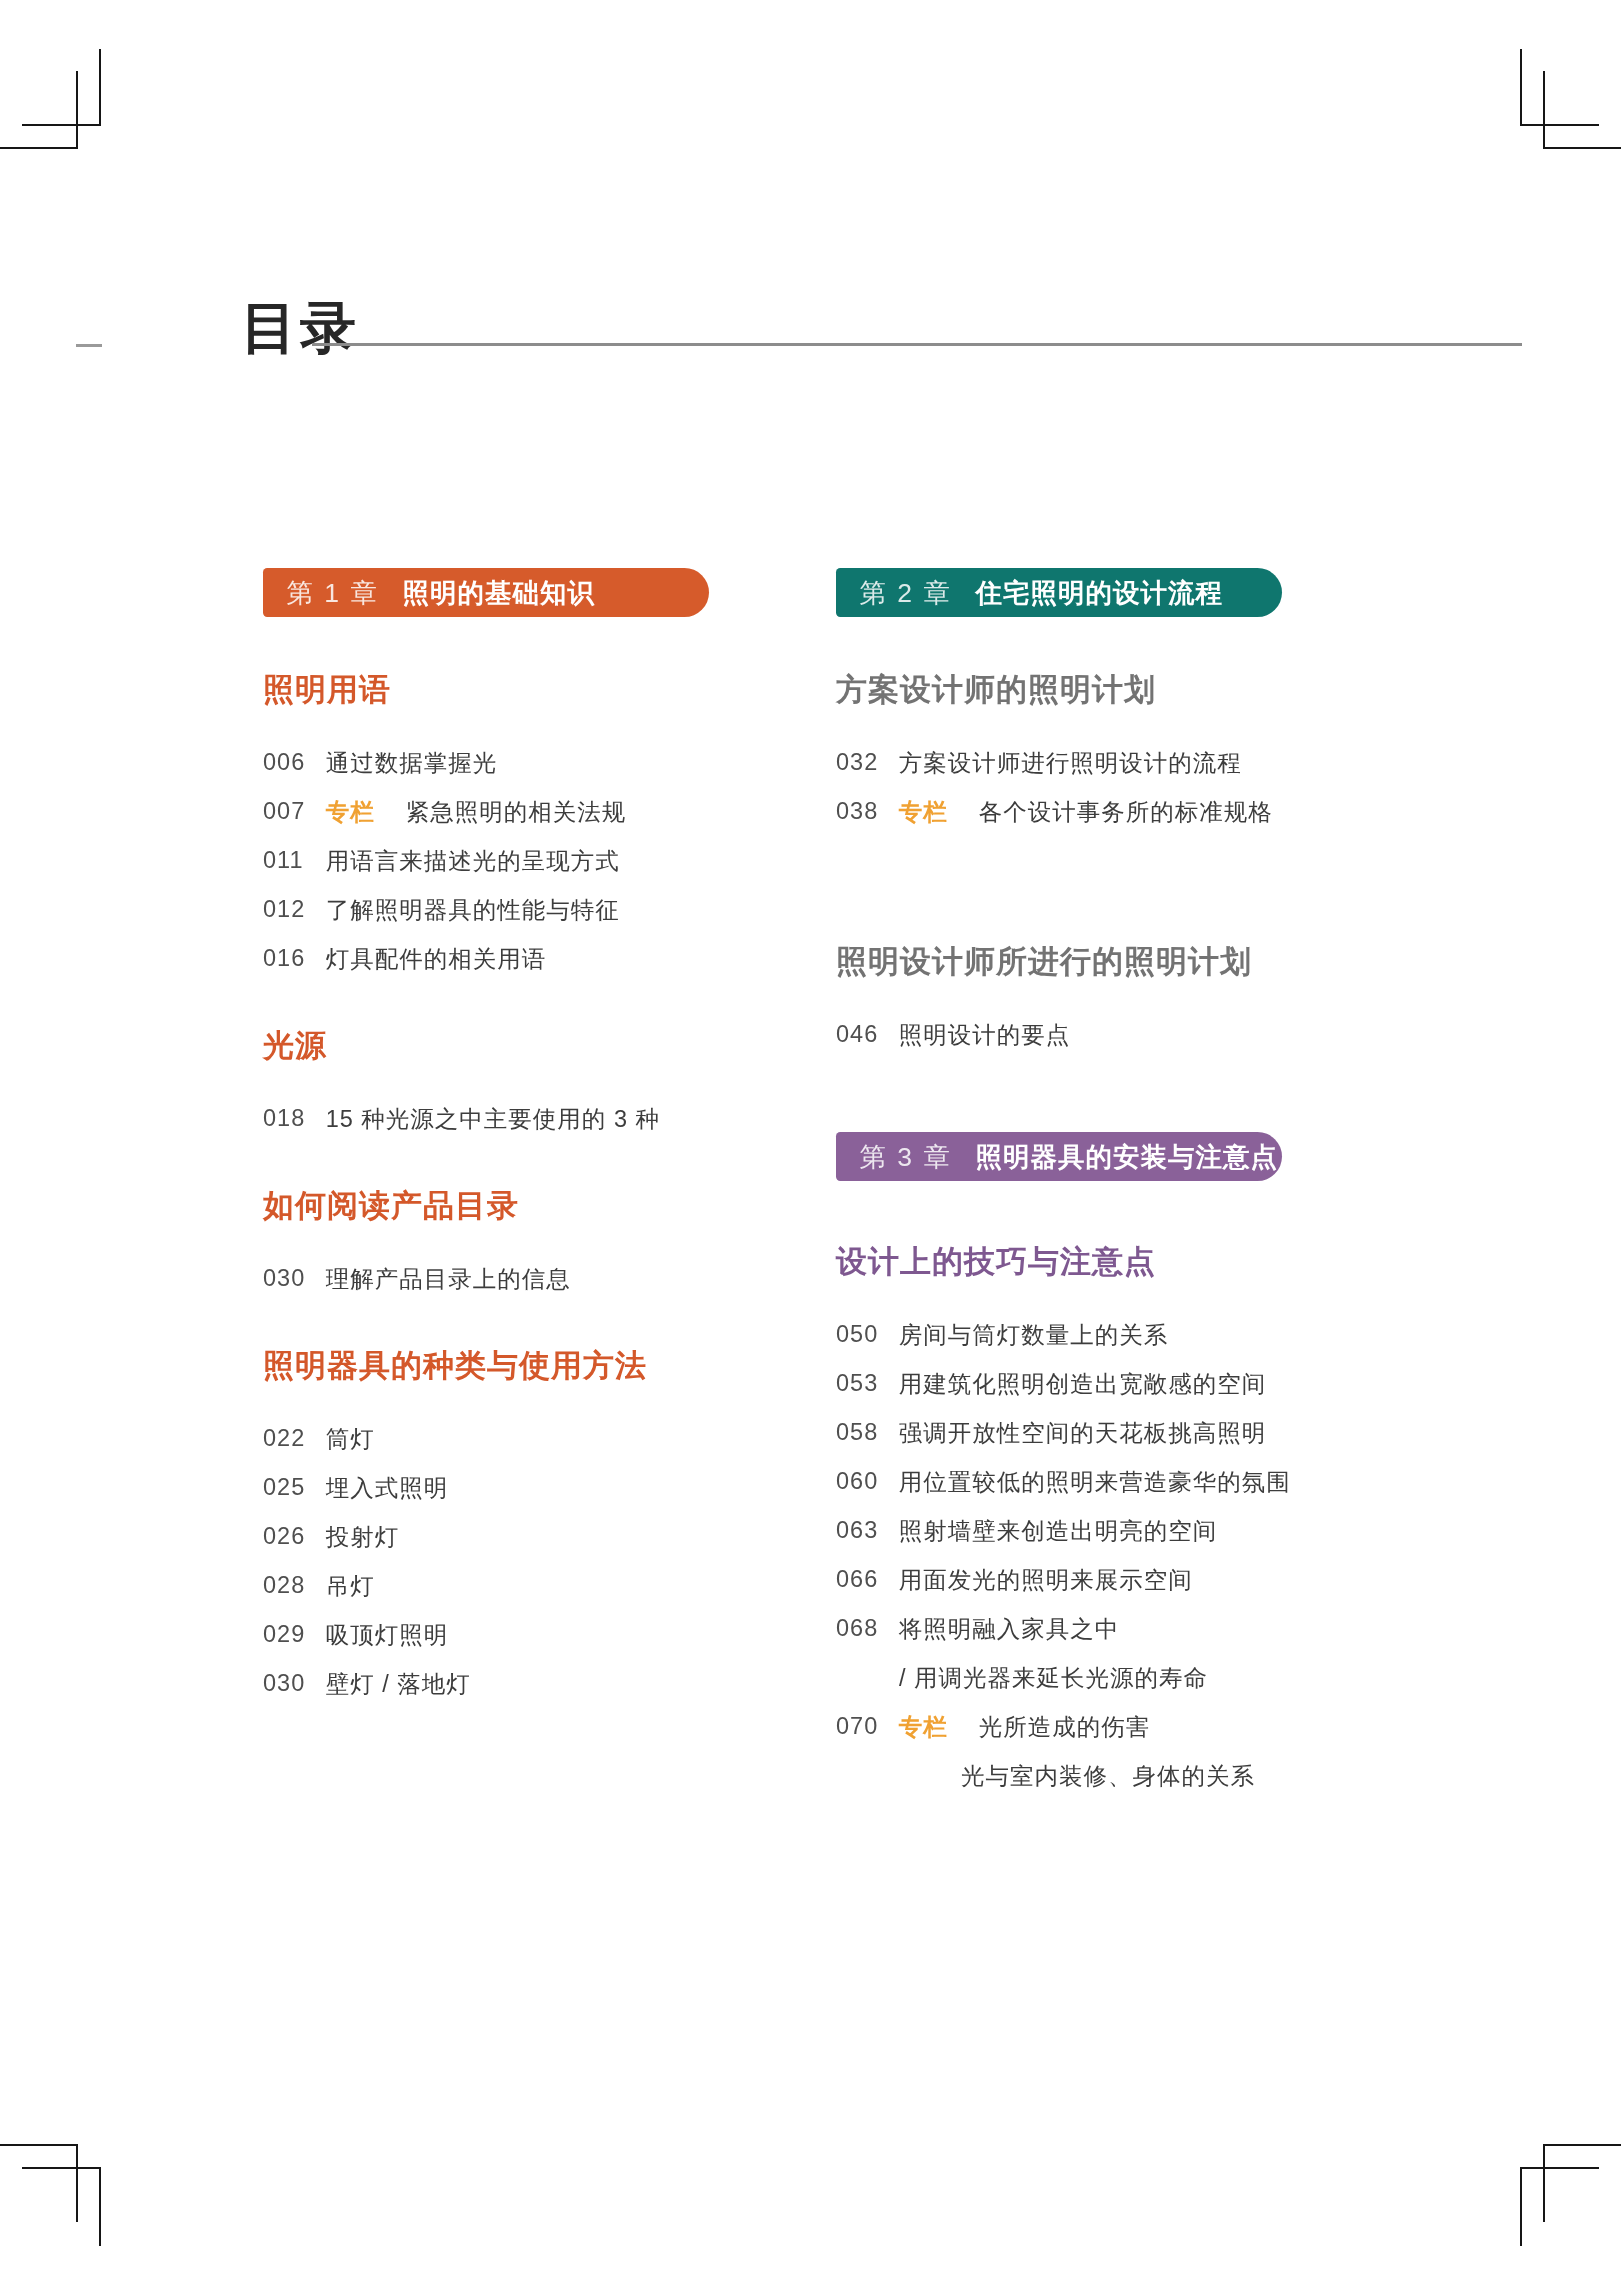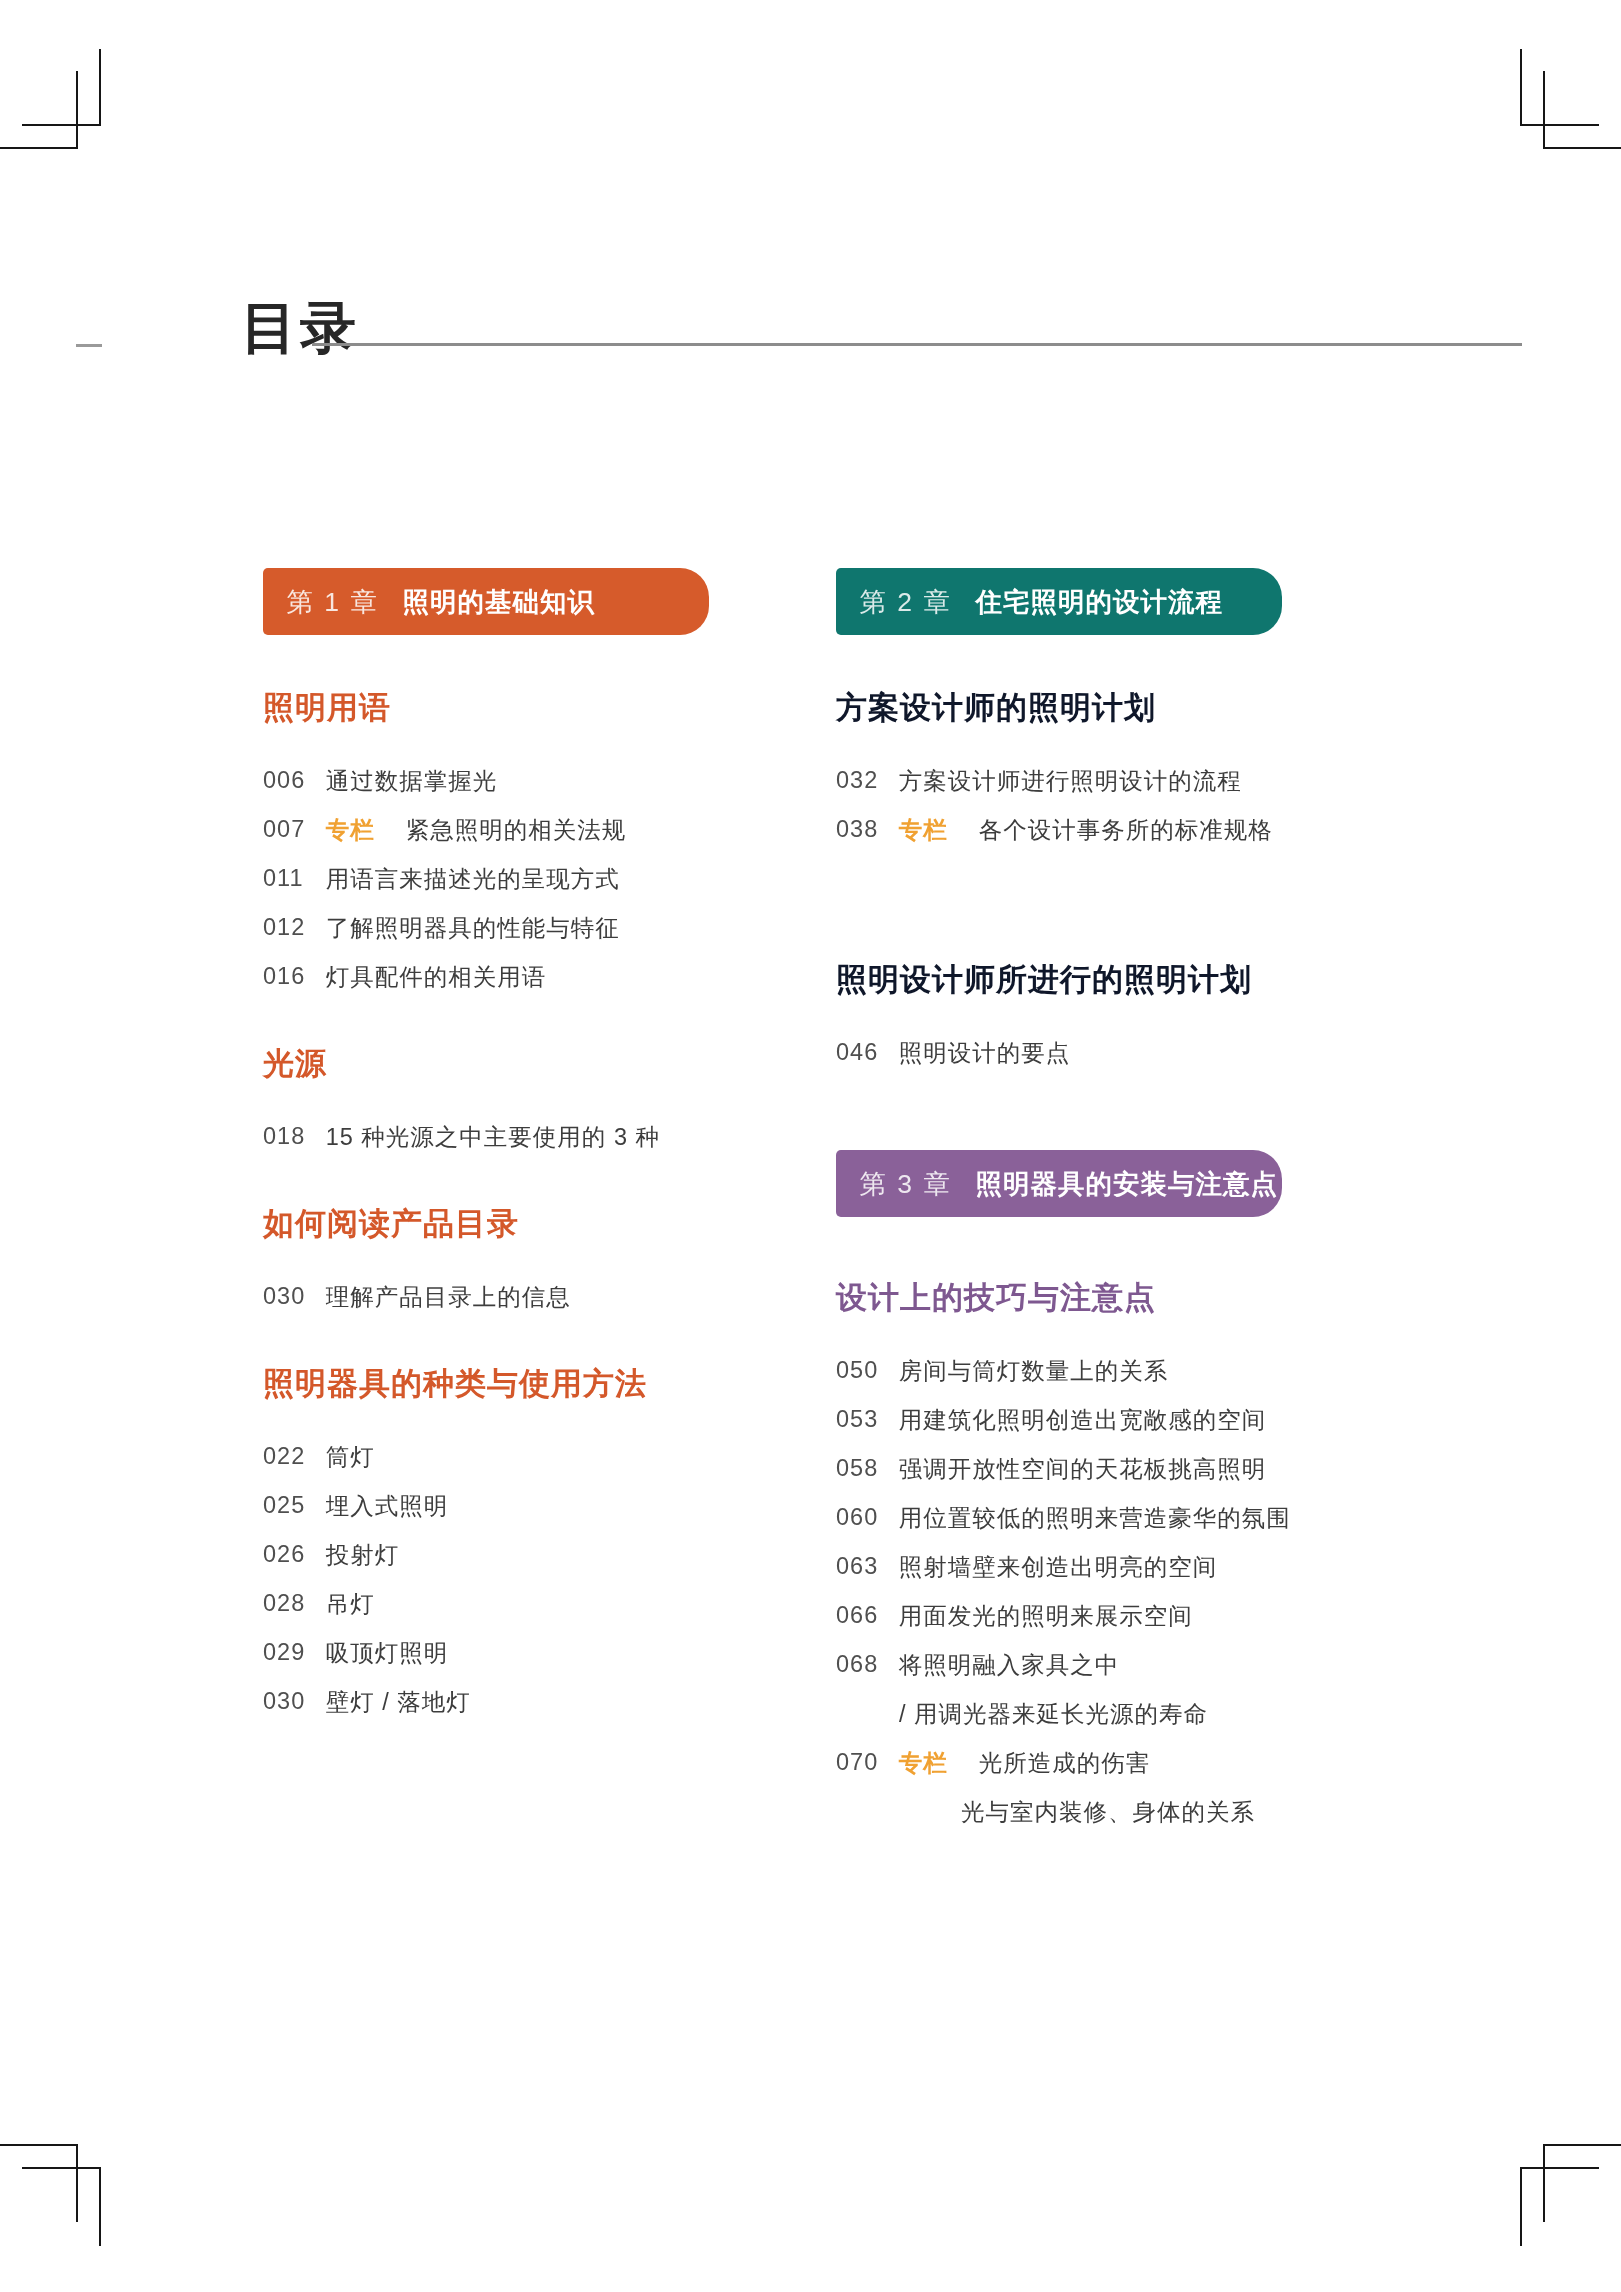--- a/index.html
+++ b/index.html
@@ -24,36 +24,36 @@
     color:#272727;letter-spacing:2.9px;line-height:1;
   }
   .title-rule{position:absolute;left:312px;top:343px;width:1210px;height:2.9px;background:#8c8c8c;}
   .margin-dash{position:absolute;left:76px;top:344px;width:25.5px;height:2.9px;background:#9a9a9a;}
   
   .col{position:absolute;top:568px;}
   .col-left{left:263px;width:510px;}
   .col-right{left:836px;width:549px;}
   
   .banner{
-    width:446px;height:67px;border-radius:4.9px 29px 29px 4.9px;
+    width:446px;height:49px;border-radius:4.9px 29px 29px 4.9px;
     display:flex;align-items:center;padding-left:23.5px;box-sizing:border-box;
     color:#ffffff;font-size:26.5px;margin-bottom:53px;
   }
   .banner .ch{font-weight:400;opacity:.85;margin-right:23.5px;letter-spacing:2px;flex-shrink:0;}
   .banner .bt{font-weight:700;letter-spacing:1px;}
   .b-orange{background:#d65b2b;}
   .b-pink{background:#0f766e;}
   .b-purple{background:#8a6199;}
   
   .section{margin-top:43px;}
   .section.first{margin-top:0;}
   .section.gap-lg{margin-top:106px;}
   .sec-heading{font-size:31px;font-weight:700;line-height:39px;margin:0 0 29px 0;letter-spacing:1px;}
   .h-orange{color:#d4582a;}
-  .h-pink{color:#0f172a;}
+  .h-pink{color:#737373;}
   .h-purple{color:#7e5890;}
   
   .row{display:flex;align-items:center;height:49px;font-size:23.5px;color:#3d3d3d;}
   .num{width:49px;margin-right:13.7px;color:#4f4f4f;letter-spacing:1px;flex-shrink:0;}
   .tag{color:#f0a132;font-weight:700;margin-right:31px;flex-shrink:0;letter-spacing:1px;}
   .txt{letter-spacing:1px;white-space:nowrap;}
   .cont1{padding-left:63px;}
   .cont2{padding-left:125px;}
   .banner3-wrap{margin-top:73px;margin-bottom:0;}
   .banner3-wrap .banner{margin-bottom:61px;}

